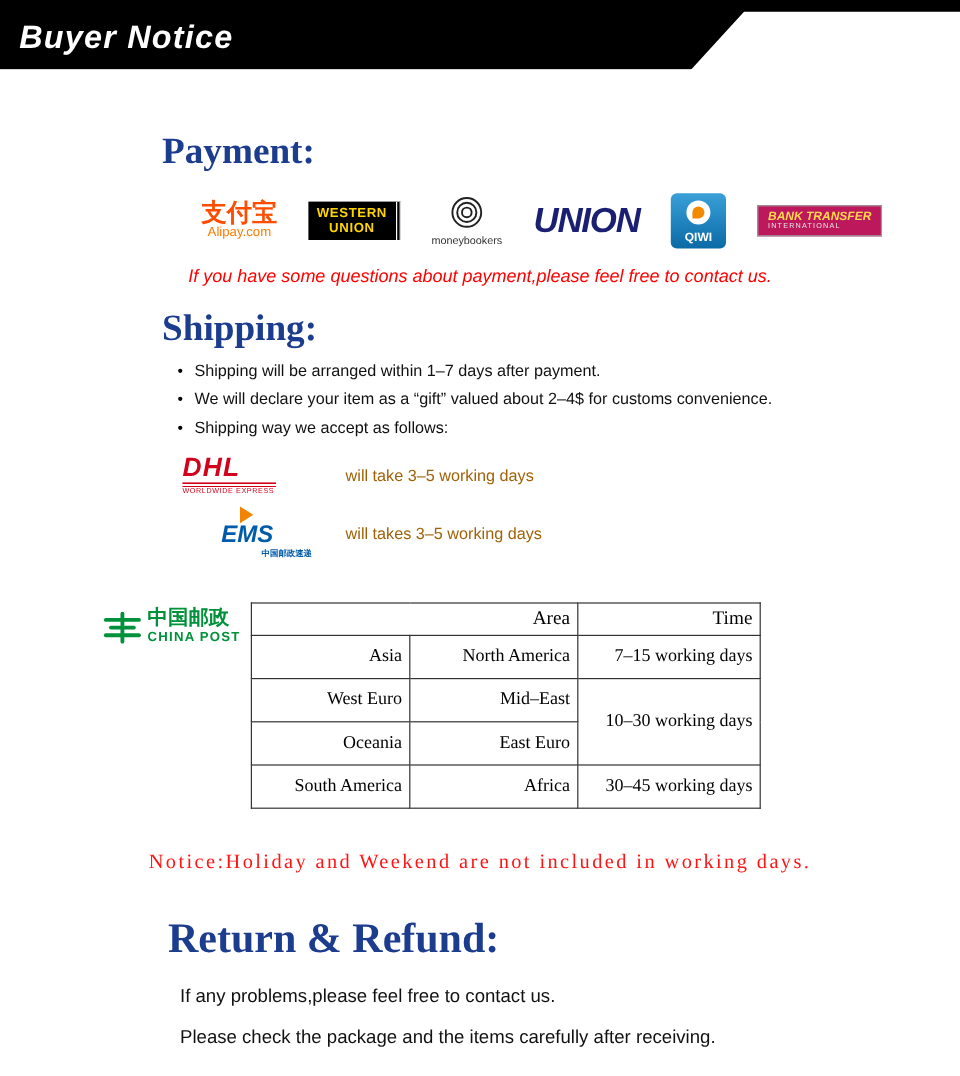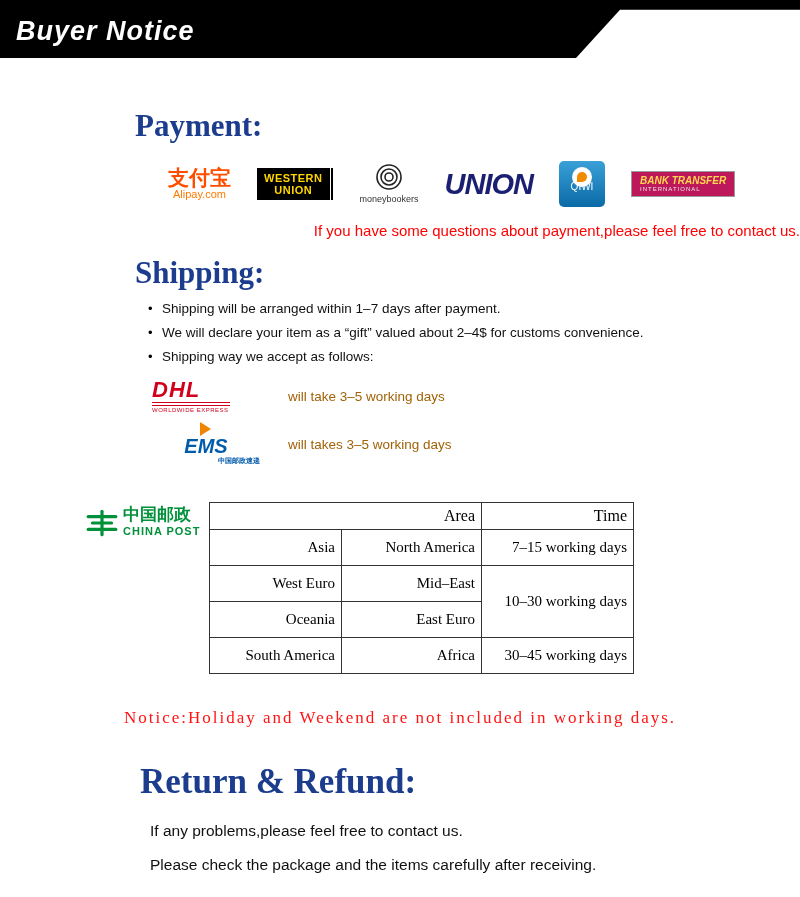--- a/index.html
+++ b/index.html
@@ -47,29 +47,29 @@
     background:linear-gradient(#3aa0d8,#0a6aa6); text-align:center;
   }
   .qiwi-bird {
     position:absolute; left:13px; top:6px; width:20px; height:20px;
     background:#fff; border-radius:50%;
   }
   .qiwi-bird::after {
     content:""; position:absolute; left:5px; top:5px; width:10px; height:10px;
     background:#f28a00; border-radius:50% 50% 50% 0;
   }
-  .qiwi-label { position:absolute; bottom:15px; width:100%; color:#fff; font-weight:normal; font-size:10px; }
+  .qiwi-label { position:absolute; bottom:3px; width:100%; color:#fff; font-weight:bold; font-size:10px; }
   .bank {
     background:#be185d; border:1px solid #9a9a9a; color:#ffd84d;
     padding:3px 8px; line-height:1.15;
   }
   .bank-l1 { font-size:10px; font-weight:bold; font-style:italic; }
   .bank-l2 { font-size:6px; letter-spacing:1px; color:#e8e8e8; }
 
-  .pay-note { margin-top:12px; text-align:right; color:#f00; font-size:15px; }
+  .pay-note { margin-top:12px; text-align:center; color:#f00; font-size:15px;font-style:italic; }
 
   
   .bullets { list-style:none; margin:10px 0 0 148px; padding:0; }
   .bullets li {
     position:relative; padding-left:14px; font-size:13.5px; color:#111;
     margin-bottom:9px;
   }
   .bullets li::before {
     content:"•"; position:absolute; left:0; top:0; color:#000; font-size:13px;
   }

